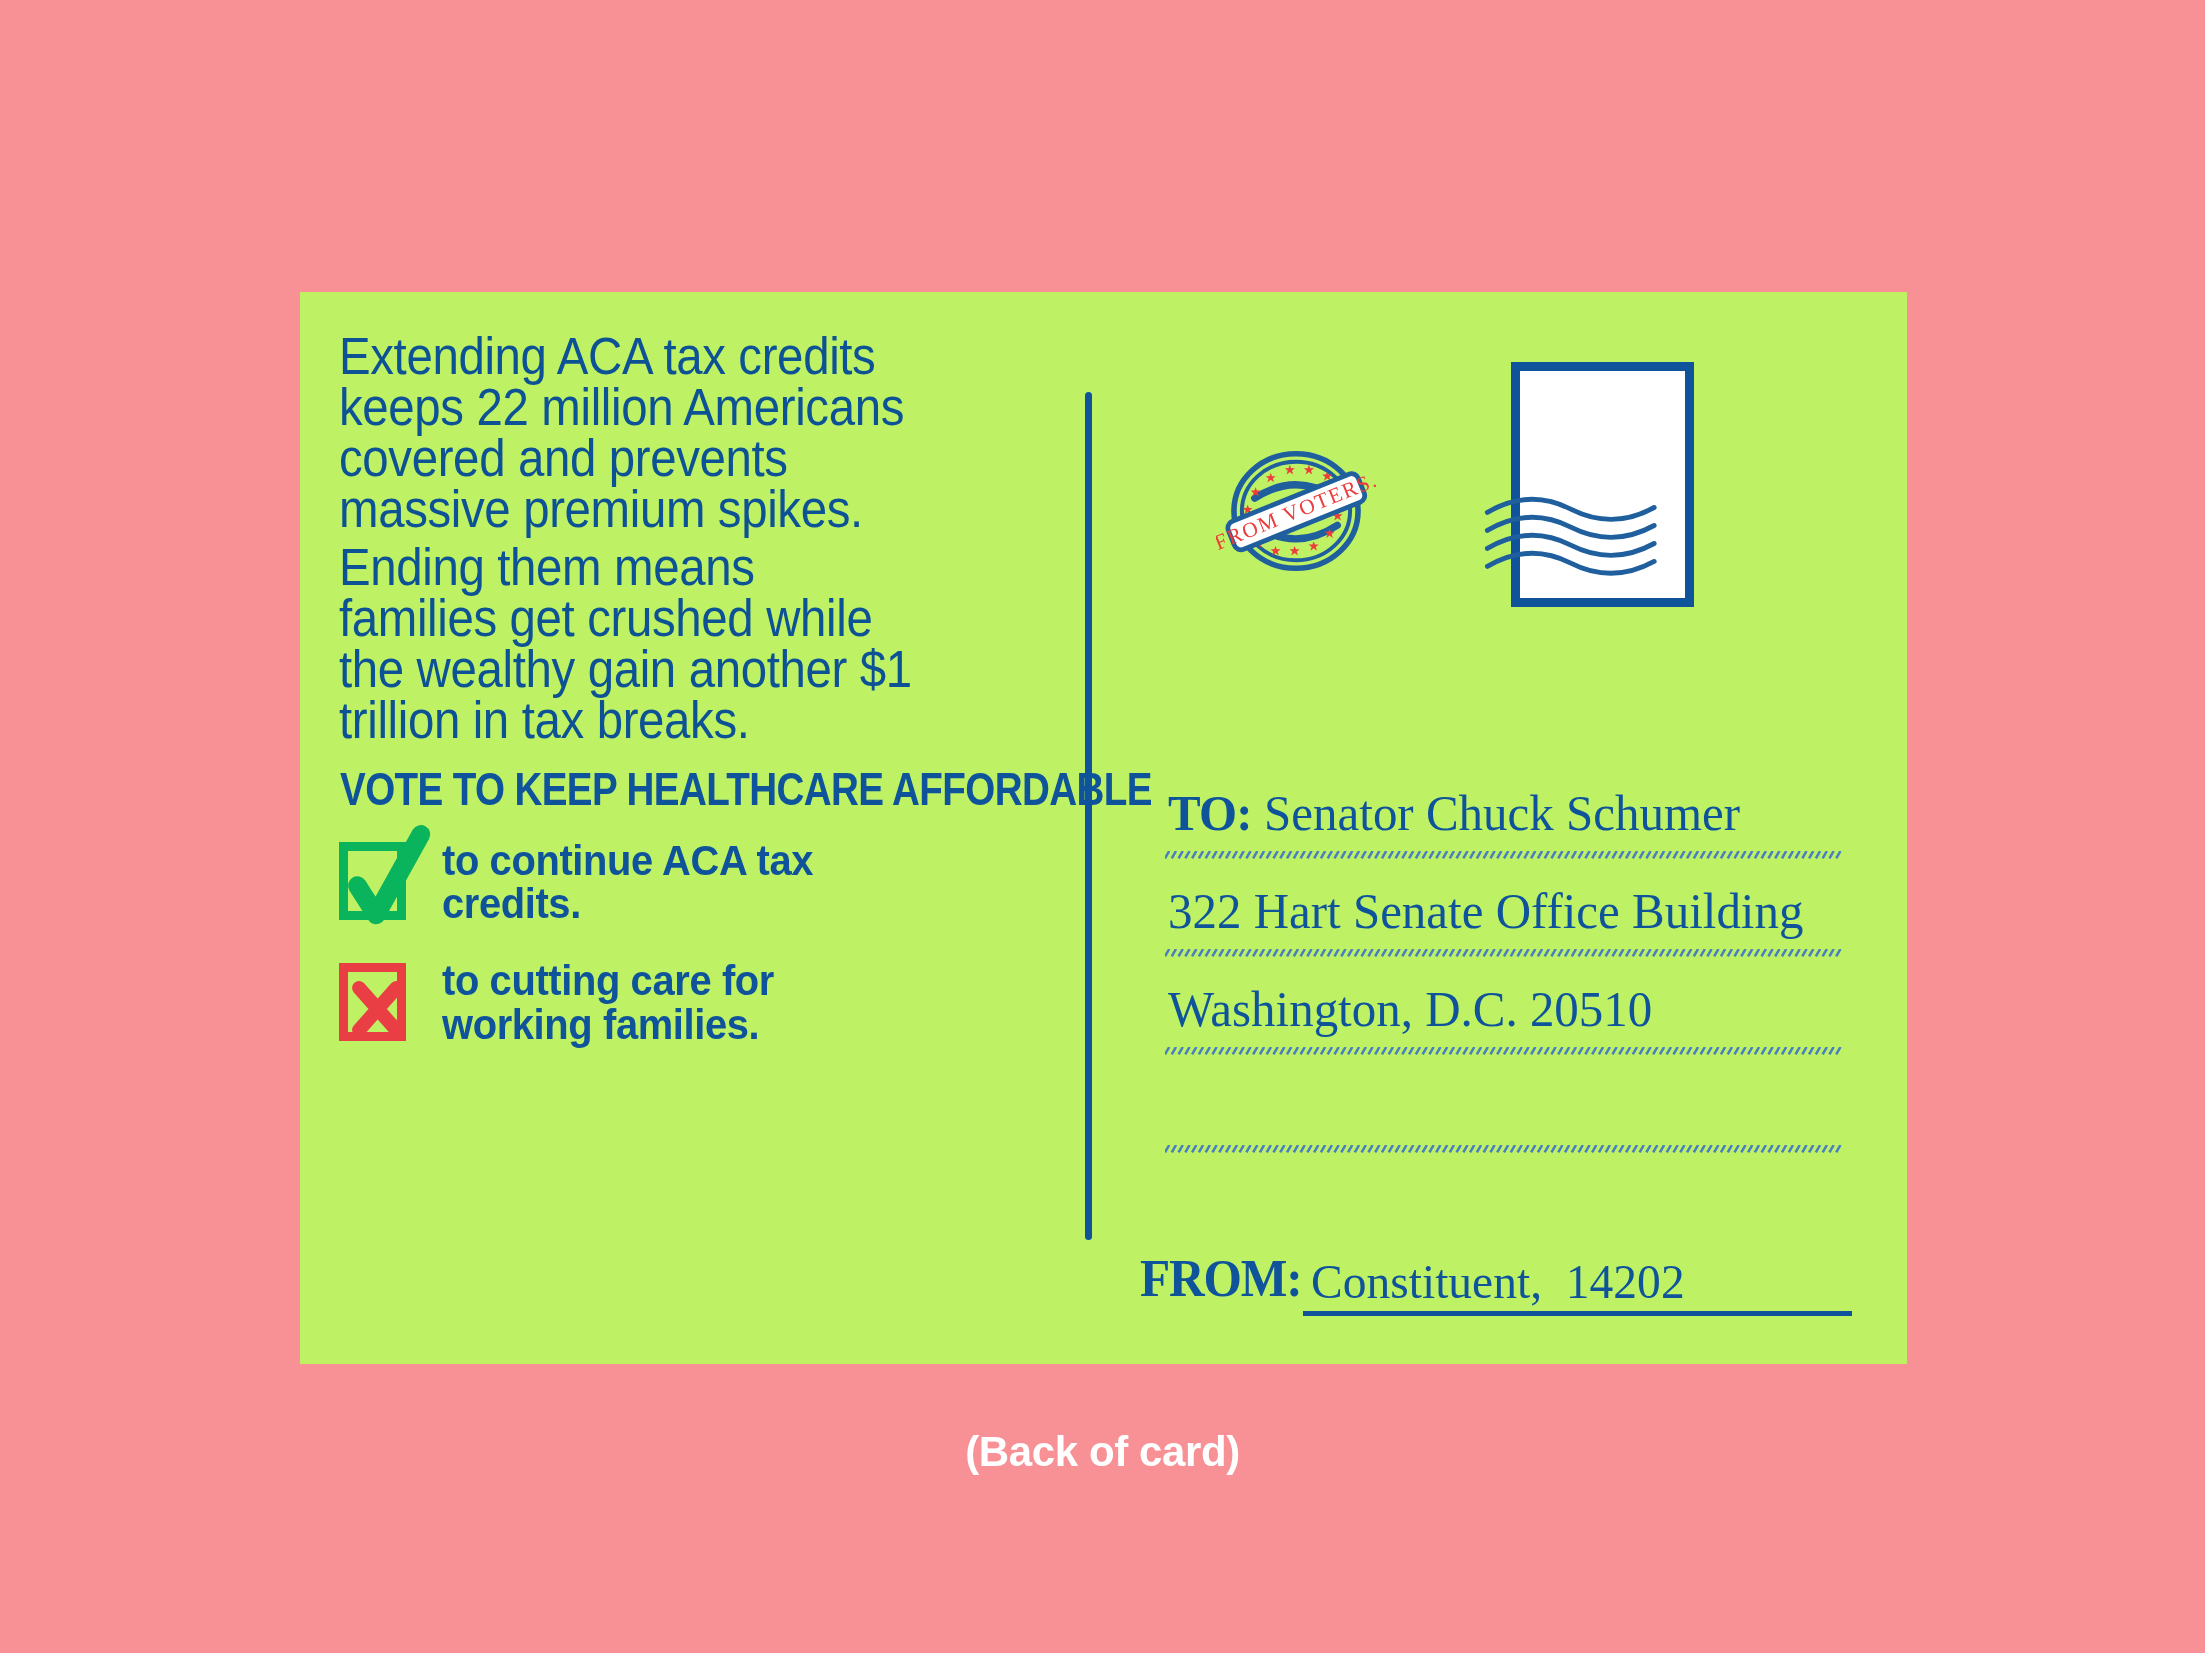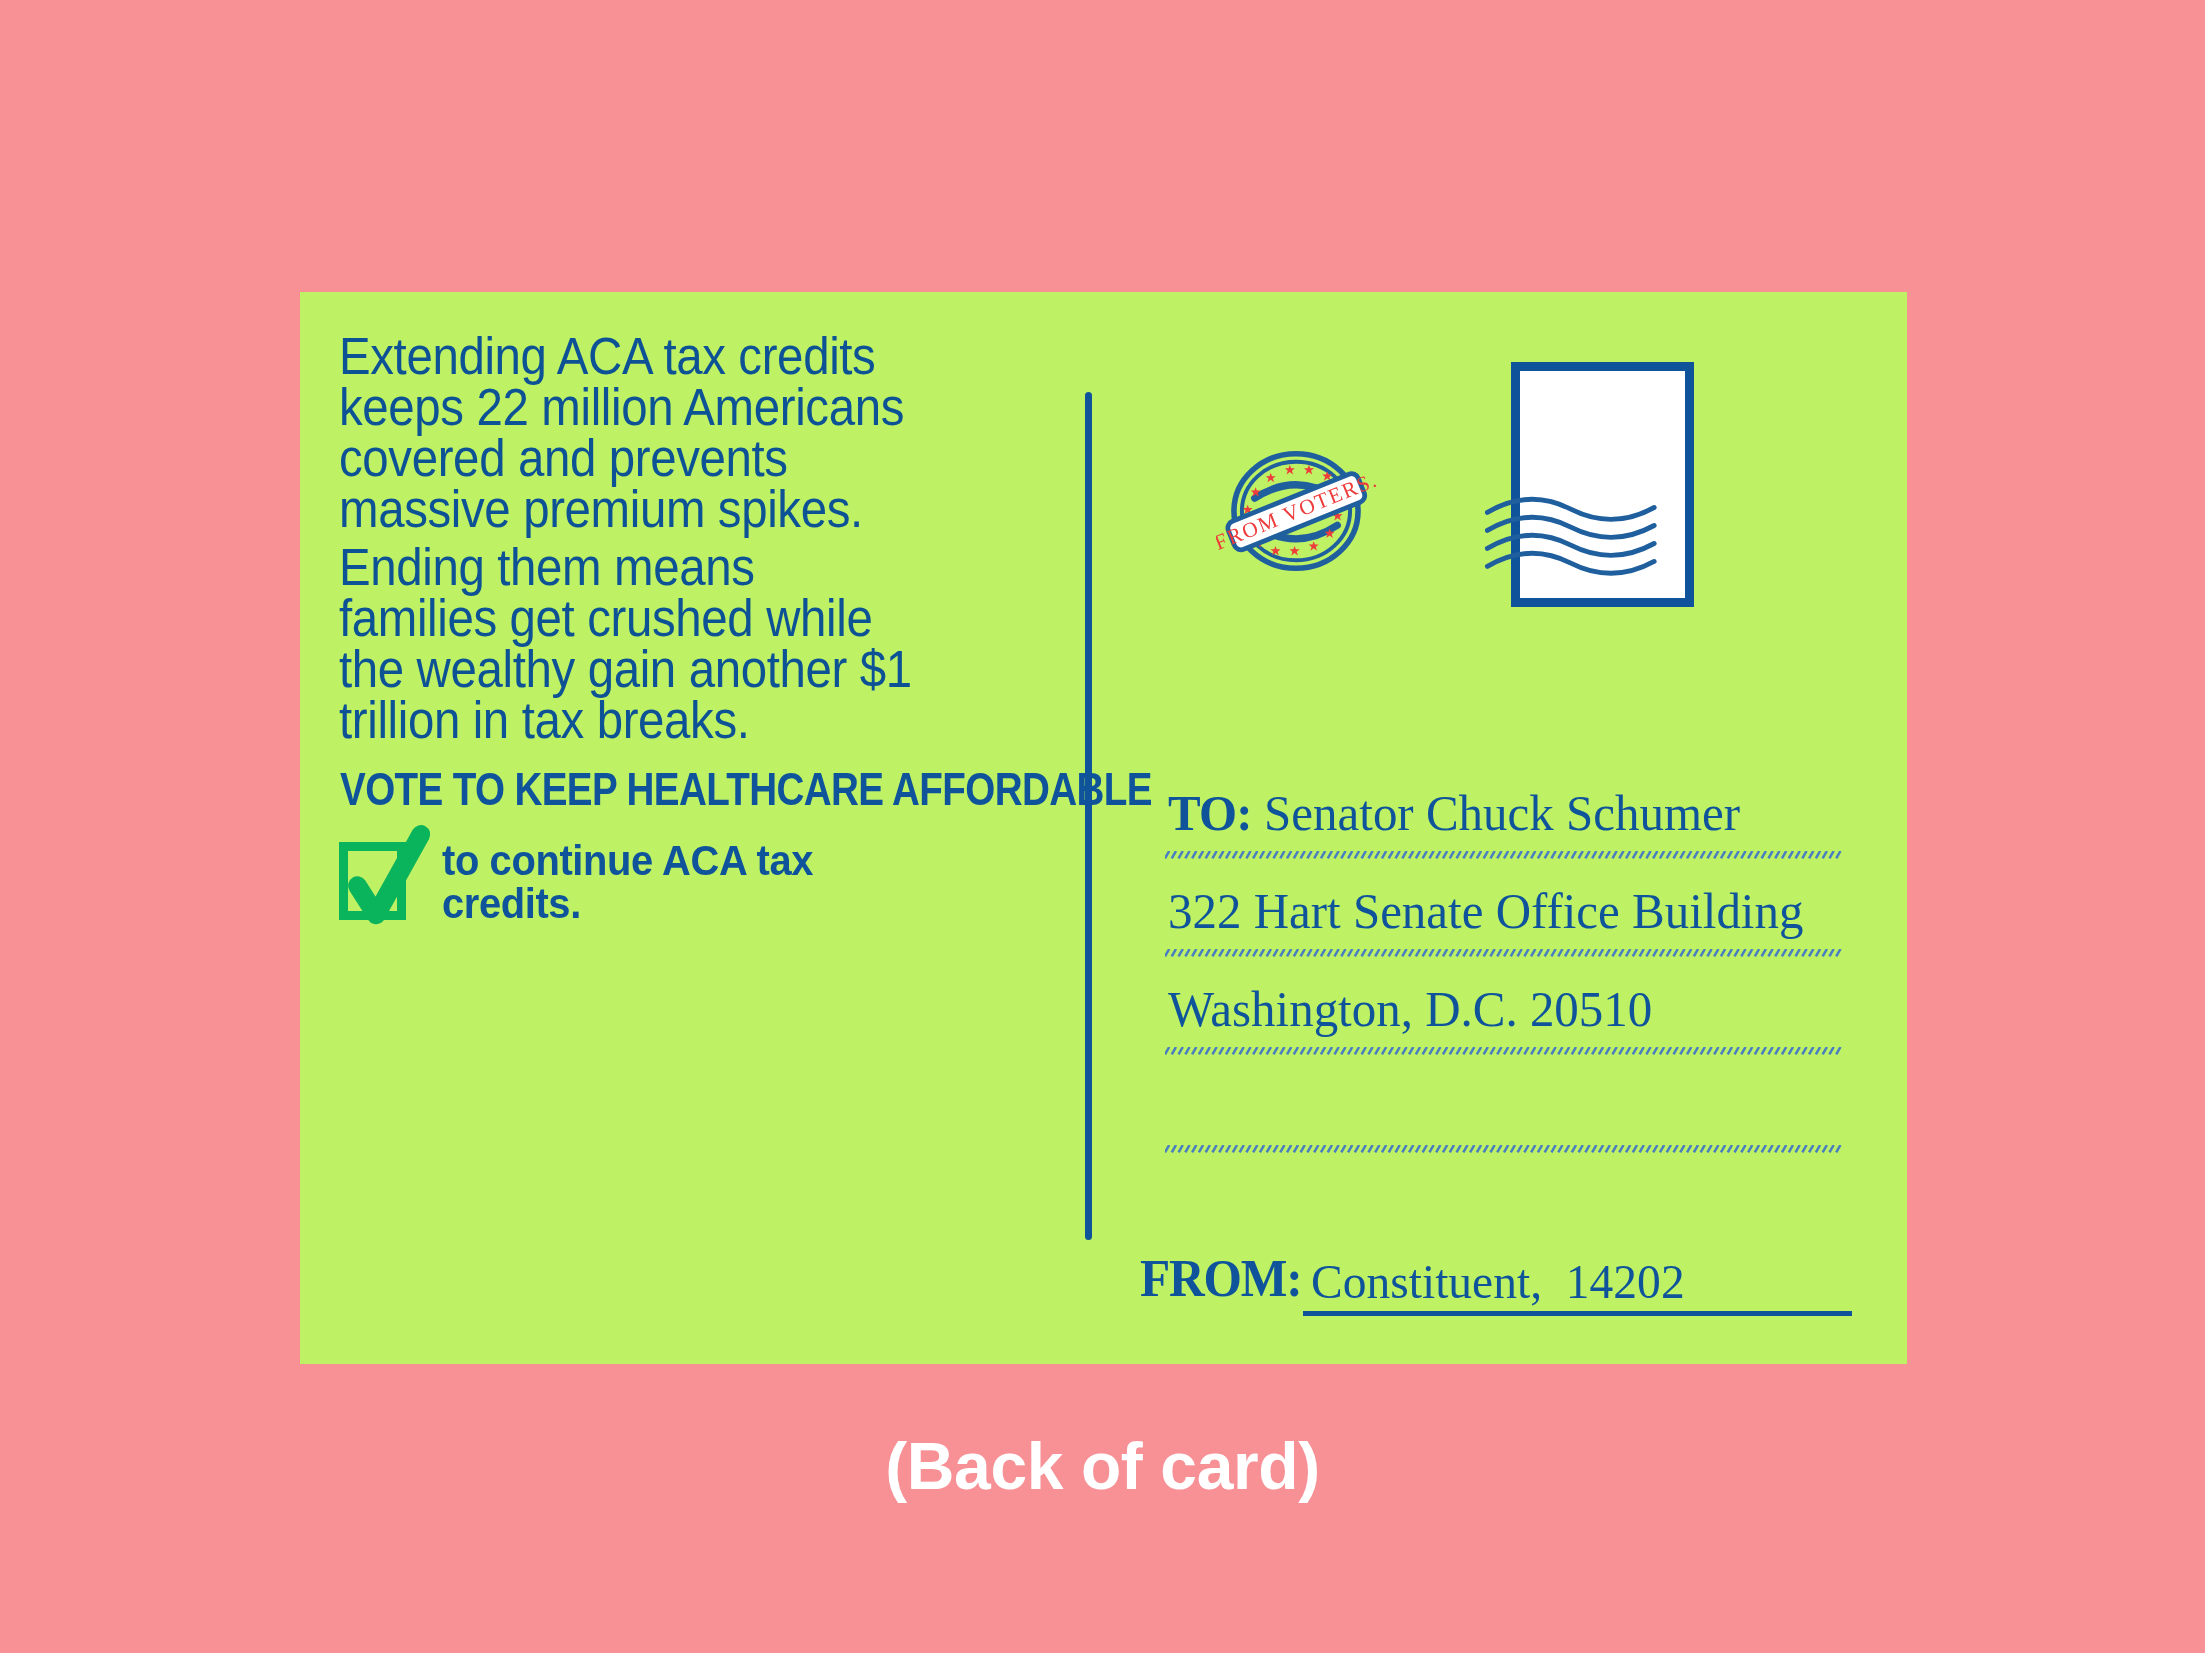--- a/index.html
+++ b/index.html
@@ -235,21 +235,21 @@
 
   
   .caption {
     position: absolute;
     left: 0;
     top: 1428px;
     width: 2205px;
     text-align: center;
     color: #ffffff;
     font-family: "Liberation Sans", sans-serif;
-    font-size: 66px;
+    font-size: 42px;
     font-weight: 700;
     letter-spacing: -0.4px;
   }
 </style>
 </head>
 <body>
 
 <div class="card">
 
   <div class="left-panel">
@@ -277,20 +277,31 @@
           <svg viewBox="0 0 118 132" xmlns="http://www.w3.org/2000/svg">
             <path d="M30 68 L53 104 L108 5" fill="none" stroke="#09b45c" stroke-width="23" stroke-linecap="round" stroke-linejoin="round"></path>
           </svg>
         </div>
         <div class="check-label">
           <span class="ln">to continue ACA tax</span>
           <span class="ln">credits.</span>
         </div>
       </div>
 
+      <div class="check-row">
+        <div class="box red">
+          <svg viewBox="0 0 82 96" xmlns="http://www.w3.org/2000/svg">
+            <path d="M17 22 L63 74 M63 22 L17 74" fill="none" stroke="#ea3e45" stroke-width="17" stroke-linecap="round" stroke-linejoin="round"></path>
+          </svg>
+        </div>
+        <div class="check-label">
+          <span class="ln">to cutting care for</span>
+          <span class="ln">working families.</span>
+        </div>
+      </div>
 
     </div>
   </div>
 
   <div class="divider"></div>
 
   <div class="right-panel">
 
     <div class="postmark">
       <svg viewBox="0 0 200 176" xmlns="http://www.w3.org/2000/svg">

